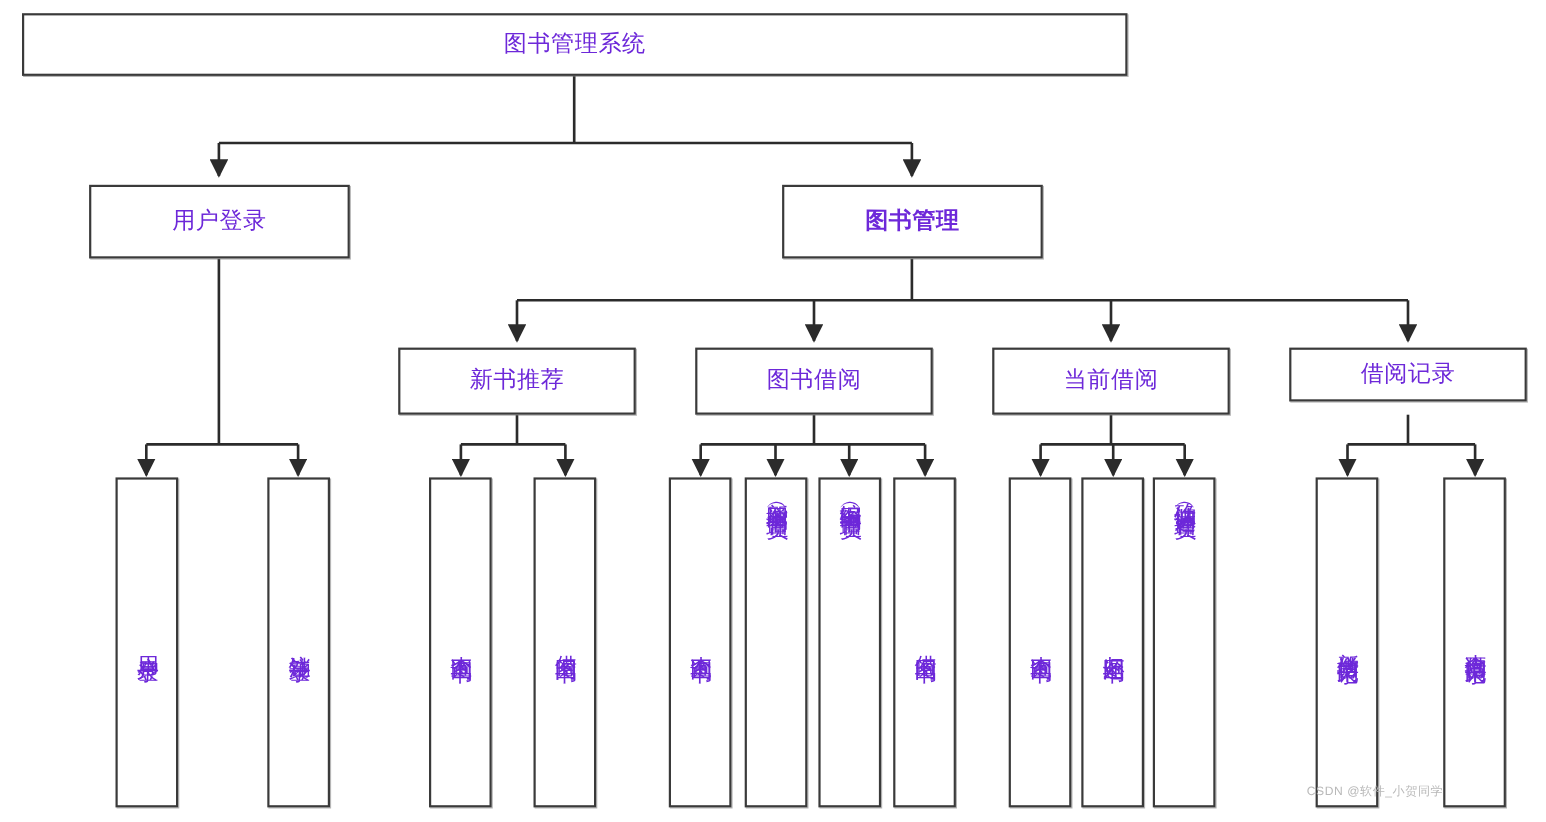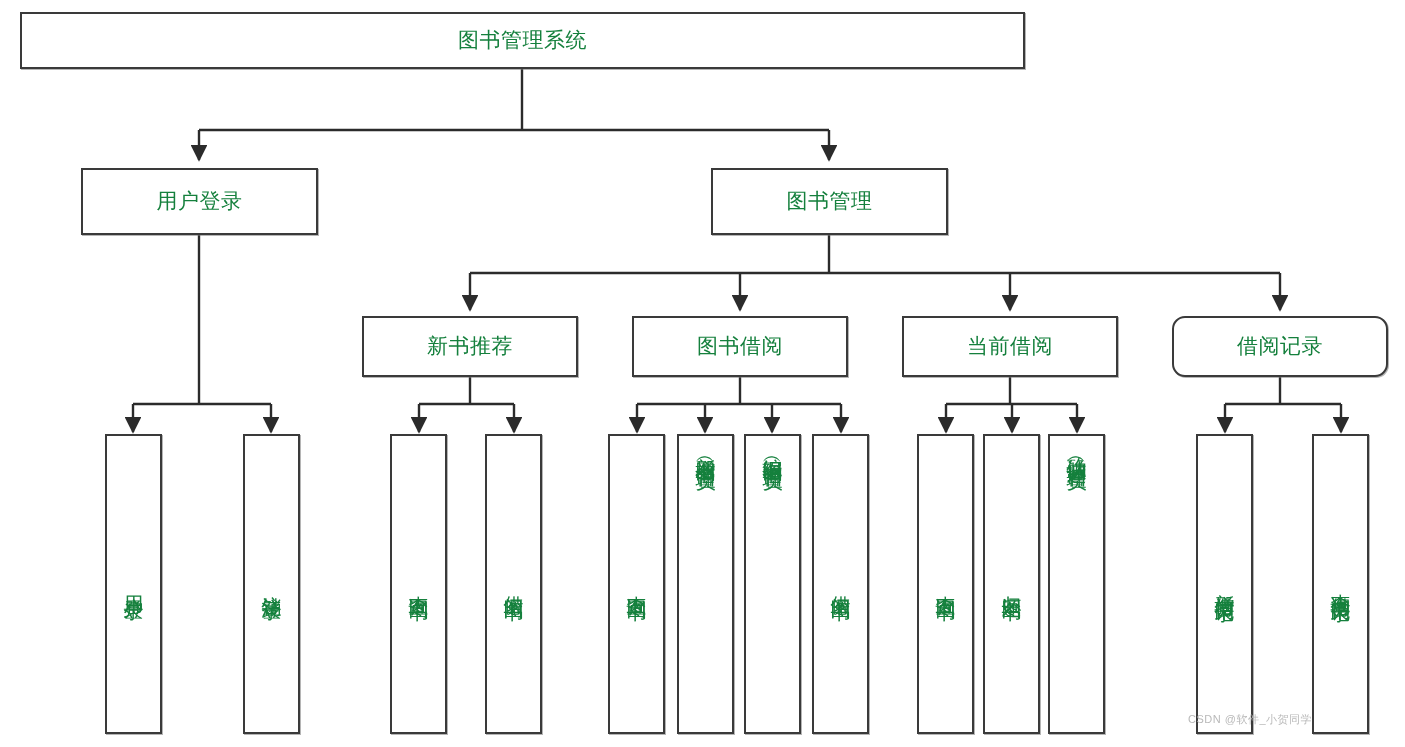--- a/index.html
+++ b/index.html
@@ -27,21 +27,21 @@
   }
   .node {
     position: absolute;
     box-sizing: border-box;
     background: #ffffff;
     border: 2px solid #3a3a3a;
     box-shadow: 1px 1px 0 0 rgba(120,120,120,0.55);
     display: flex;
     align-items: center;
     justify-content: center;
-    color: #15803d;
+    color: #6d28d9;
   }
   .node .label {
     font-size: 21px;
     line-height: 1.18;
     letter-spacing: 0.5px;
     white-space: nowrap;
   }
   .node.leaf .label {
     writing-mode: vertical-rl;
     text-orientation: upright;
@@ -125,34 +125,34 @@
     </g>
   </svg>
 
   <div class="node" style="left:20px; top:12px; width:1005px; height:57px;">
     <span class="label">图书管理系统</span>
   </div>
 
   <div class="node" style="left:81px; top:168px; width:237px; height:67px;">
     <span class="label">用户登录</span>
   </div>
-  <div class="node" style="left:711px; top:168px; width:237px; height:67px;">
+  <div class="node" style="left:711px; top:168px; width:237px; height:67px;font-weight:bold;">
     <span class="label">图书管理</span>
   </div>
 
   <div class="node" style="left:632px; top:316px; width:216px; height:61px;">
     <span class="label">图书借阅</span>
   </div>
   <div class="node" style="left:362px; top:316px; width:216px; height:61px;">
     <span class="label">新书推荐</span>
   </div>
   <div class="node" style="left:902px; top:316px; width:216px; height:61px;align-items:center;">
     <span class="label">当前借阅</span>
   </div>
-  <div class="node" style="left:1172px; top:316px; width:216px; height:61px;border-radius:13px;">
+  <div class="node" style="left:1172px; top:316px; width:216px; height:49px;">
     <span class="label">借阅记录</span>
   </div>
 
   <div class="node leaf short" style="left:105px; top:434px; width:57px; height:300px;">
     <span class="label">用户登录</span>
   </div>
   <div class="node leaf short" style="left:243px; top:434px; width:57px; height:300px;">
     <span class="label">注销登录</span>
   </div>
 

